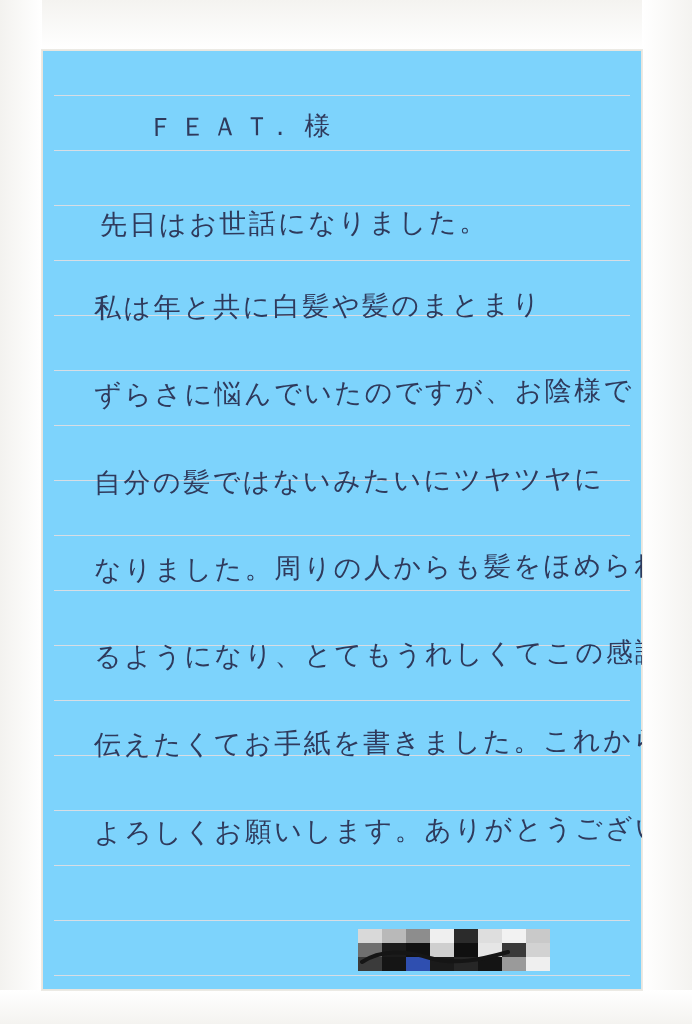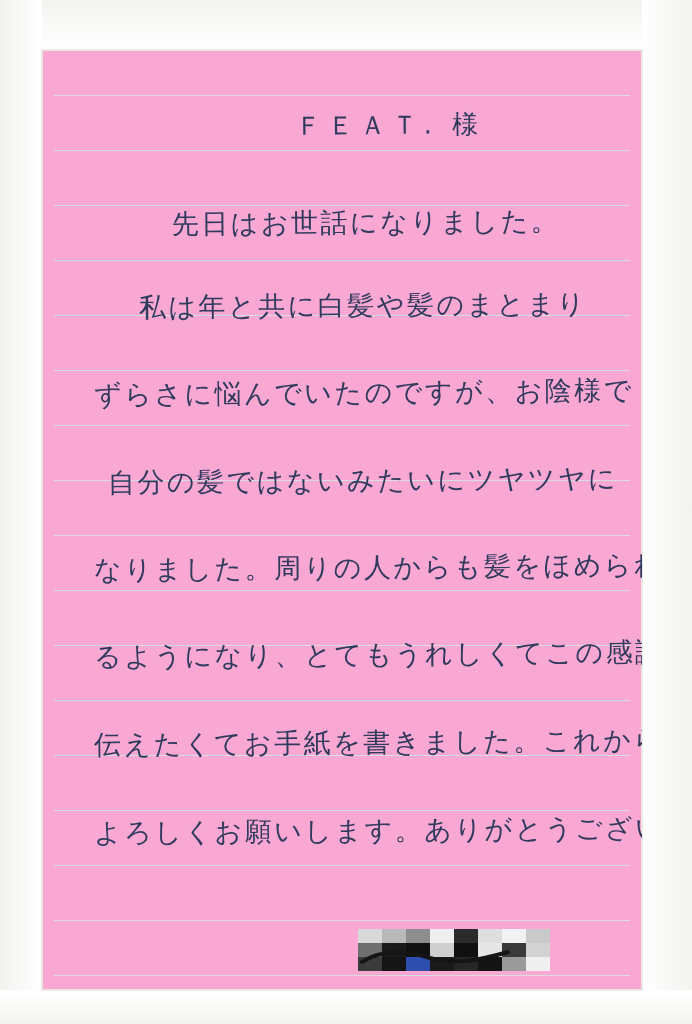--- a/index.html
+++ b/index.html
@@ -21,24 +21,23 @@
     background: #fdfdfc;
   }
 
   
   .paper-sheet {
     position: absolute;
     left: 42px;
     top: 50px;
     width: 600px;
     height: 940px;
-    background: #f9a8d4;
+    background: #7dd3fc;
     box-shadow: 0 0 0 1px #eceae4;
     overflow: hidden;
-    text-align: center;
   }
 
   
   .sheet-border {
     position: absolute;
     left: 0;
     top: 0;
     right: 0;
     bottom: 0;
     border: 1px solid #e8e6df;

